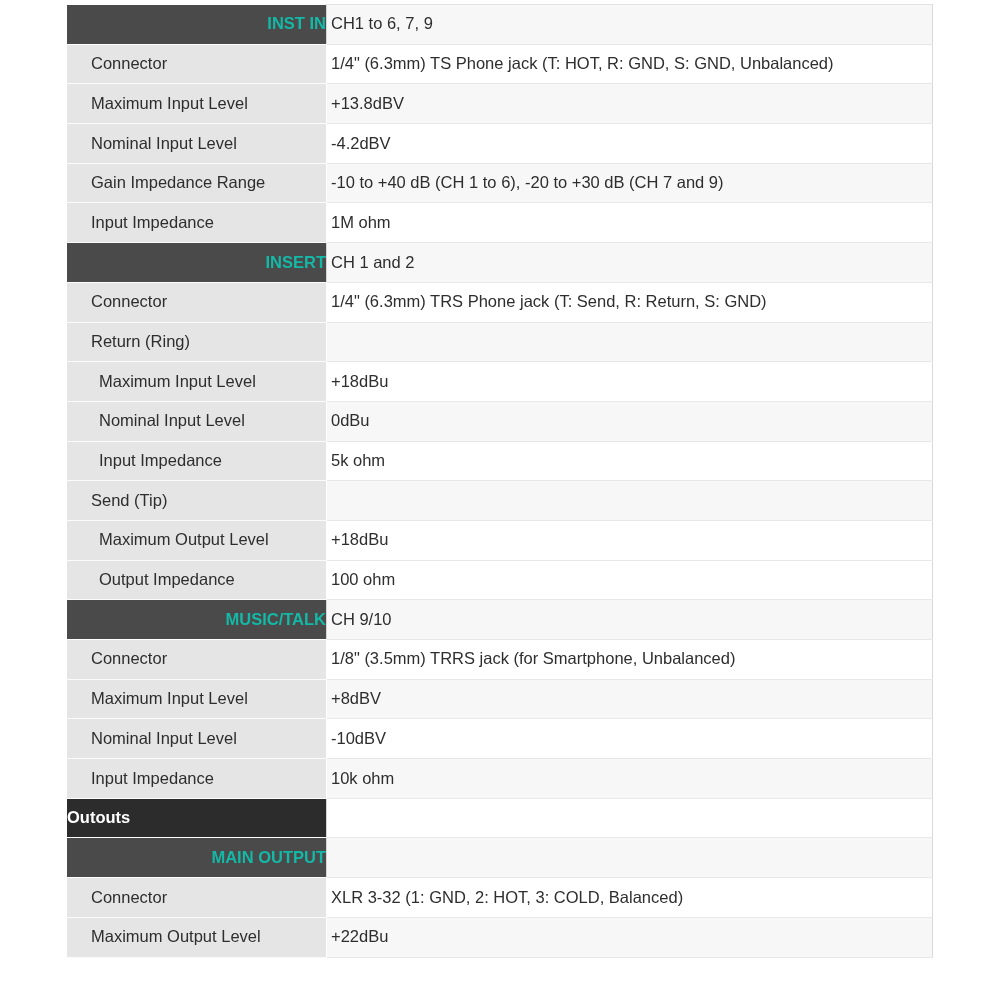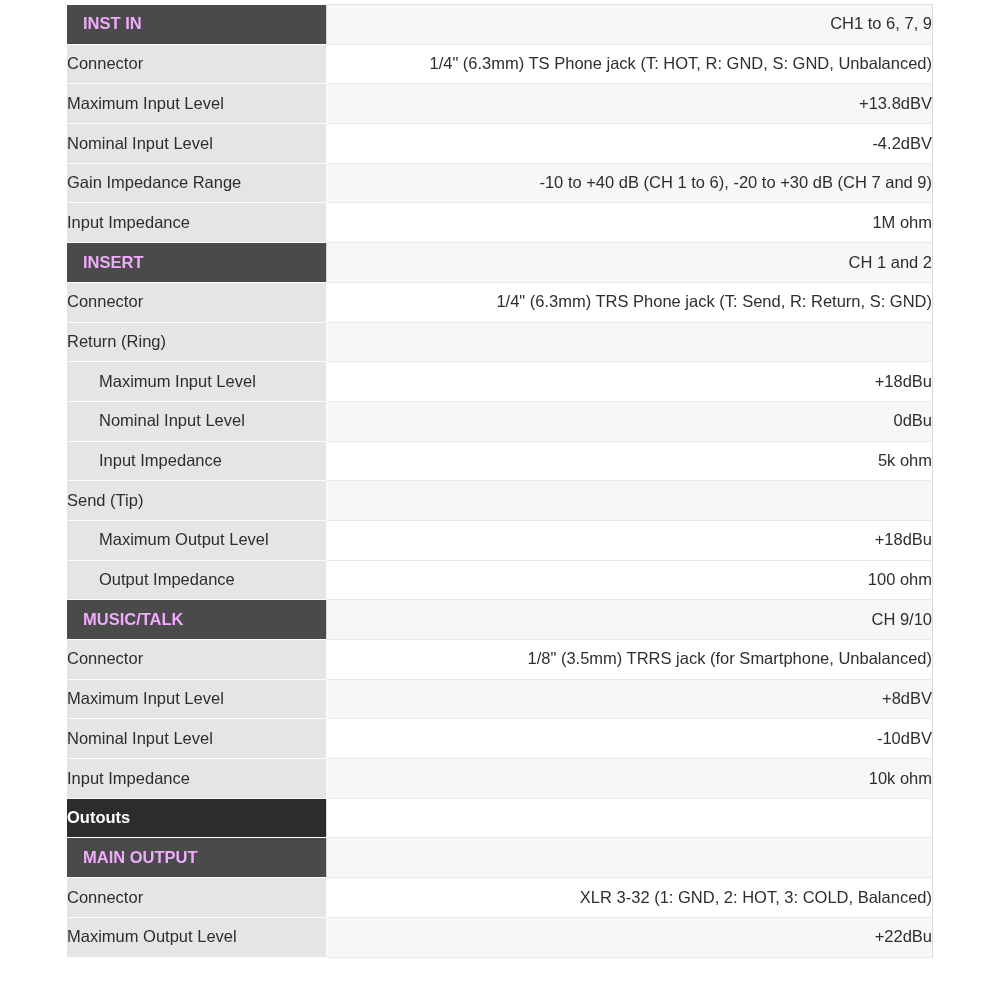--- a/index.html
+++ b/index.html
@@ -39,33 +39,34 @@
     width: 259px;
     background: #e5e5e5;
     border-bottom: 1px solid #fbfbfb;
     border-right: 1px solid #ffffff;
   }
 
   td.label .txt { display: block; }
 
   
   tr.lvl-section td.label .txt { padding-left: 16px; }
-  tr.lvl-1       td.label .txt { }
+  tr.lvl-1       td.label .txt { padding-left: 24px; }
   tr.lvl-2       td.label .txt { padding-left: 32px; }
 
   
   tr.lvl-section td.label {
     background: #4a4a4a;
     border-bottom: 1px solid #ffffff;
     border-right: none;
   }
   tr.lvl-section td.label .txt {
-    color: #f0abfc;
+    color: #14b8a6;
     font-weight: bold;
     font-size: 16.5px;
+    text-align: right;
   }
 
   
   tr.lvl-group td.label {
     background: #2c2c2c;
     border-bottom: 1px solid #ffffff;
     border-right: none;
   }
   tr.lvl-group td.label .txt {
     color: #ffffff;
@@ -76,22 +77,21 @@
   
   td.value {
     width: 605px;
     background: #ffffff;
     border-bottom: 1px solid #e8e8e8;
     border-left: 1px solid #d6d6d6;
     border-right: 1px solid #d9d9d9;
   }
   td.value .txt {
     display: block;
-    padding-left: 24px;
-    text-align: right;
+    padding-left: 4px;
   }
 
   tr.stripe td.value { background: #f7f7f7; }
 
   tr:first-child td.value { border-top: 1px solid #e2e2e2; }
 </style>
 </head>
 <body>
 
 <table id="spec-table">

